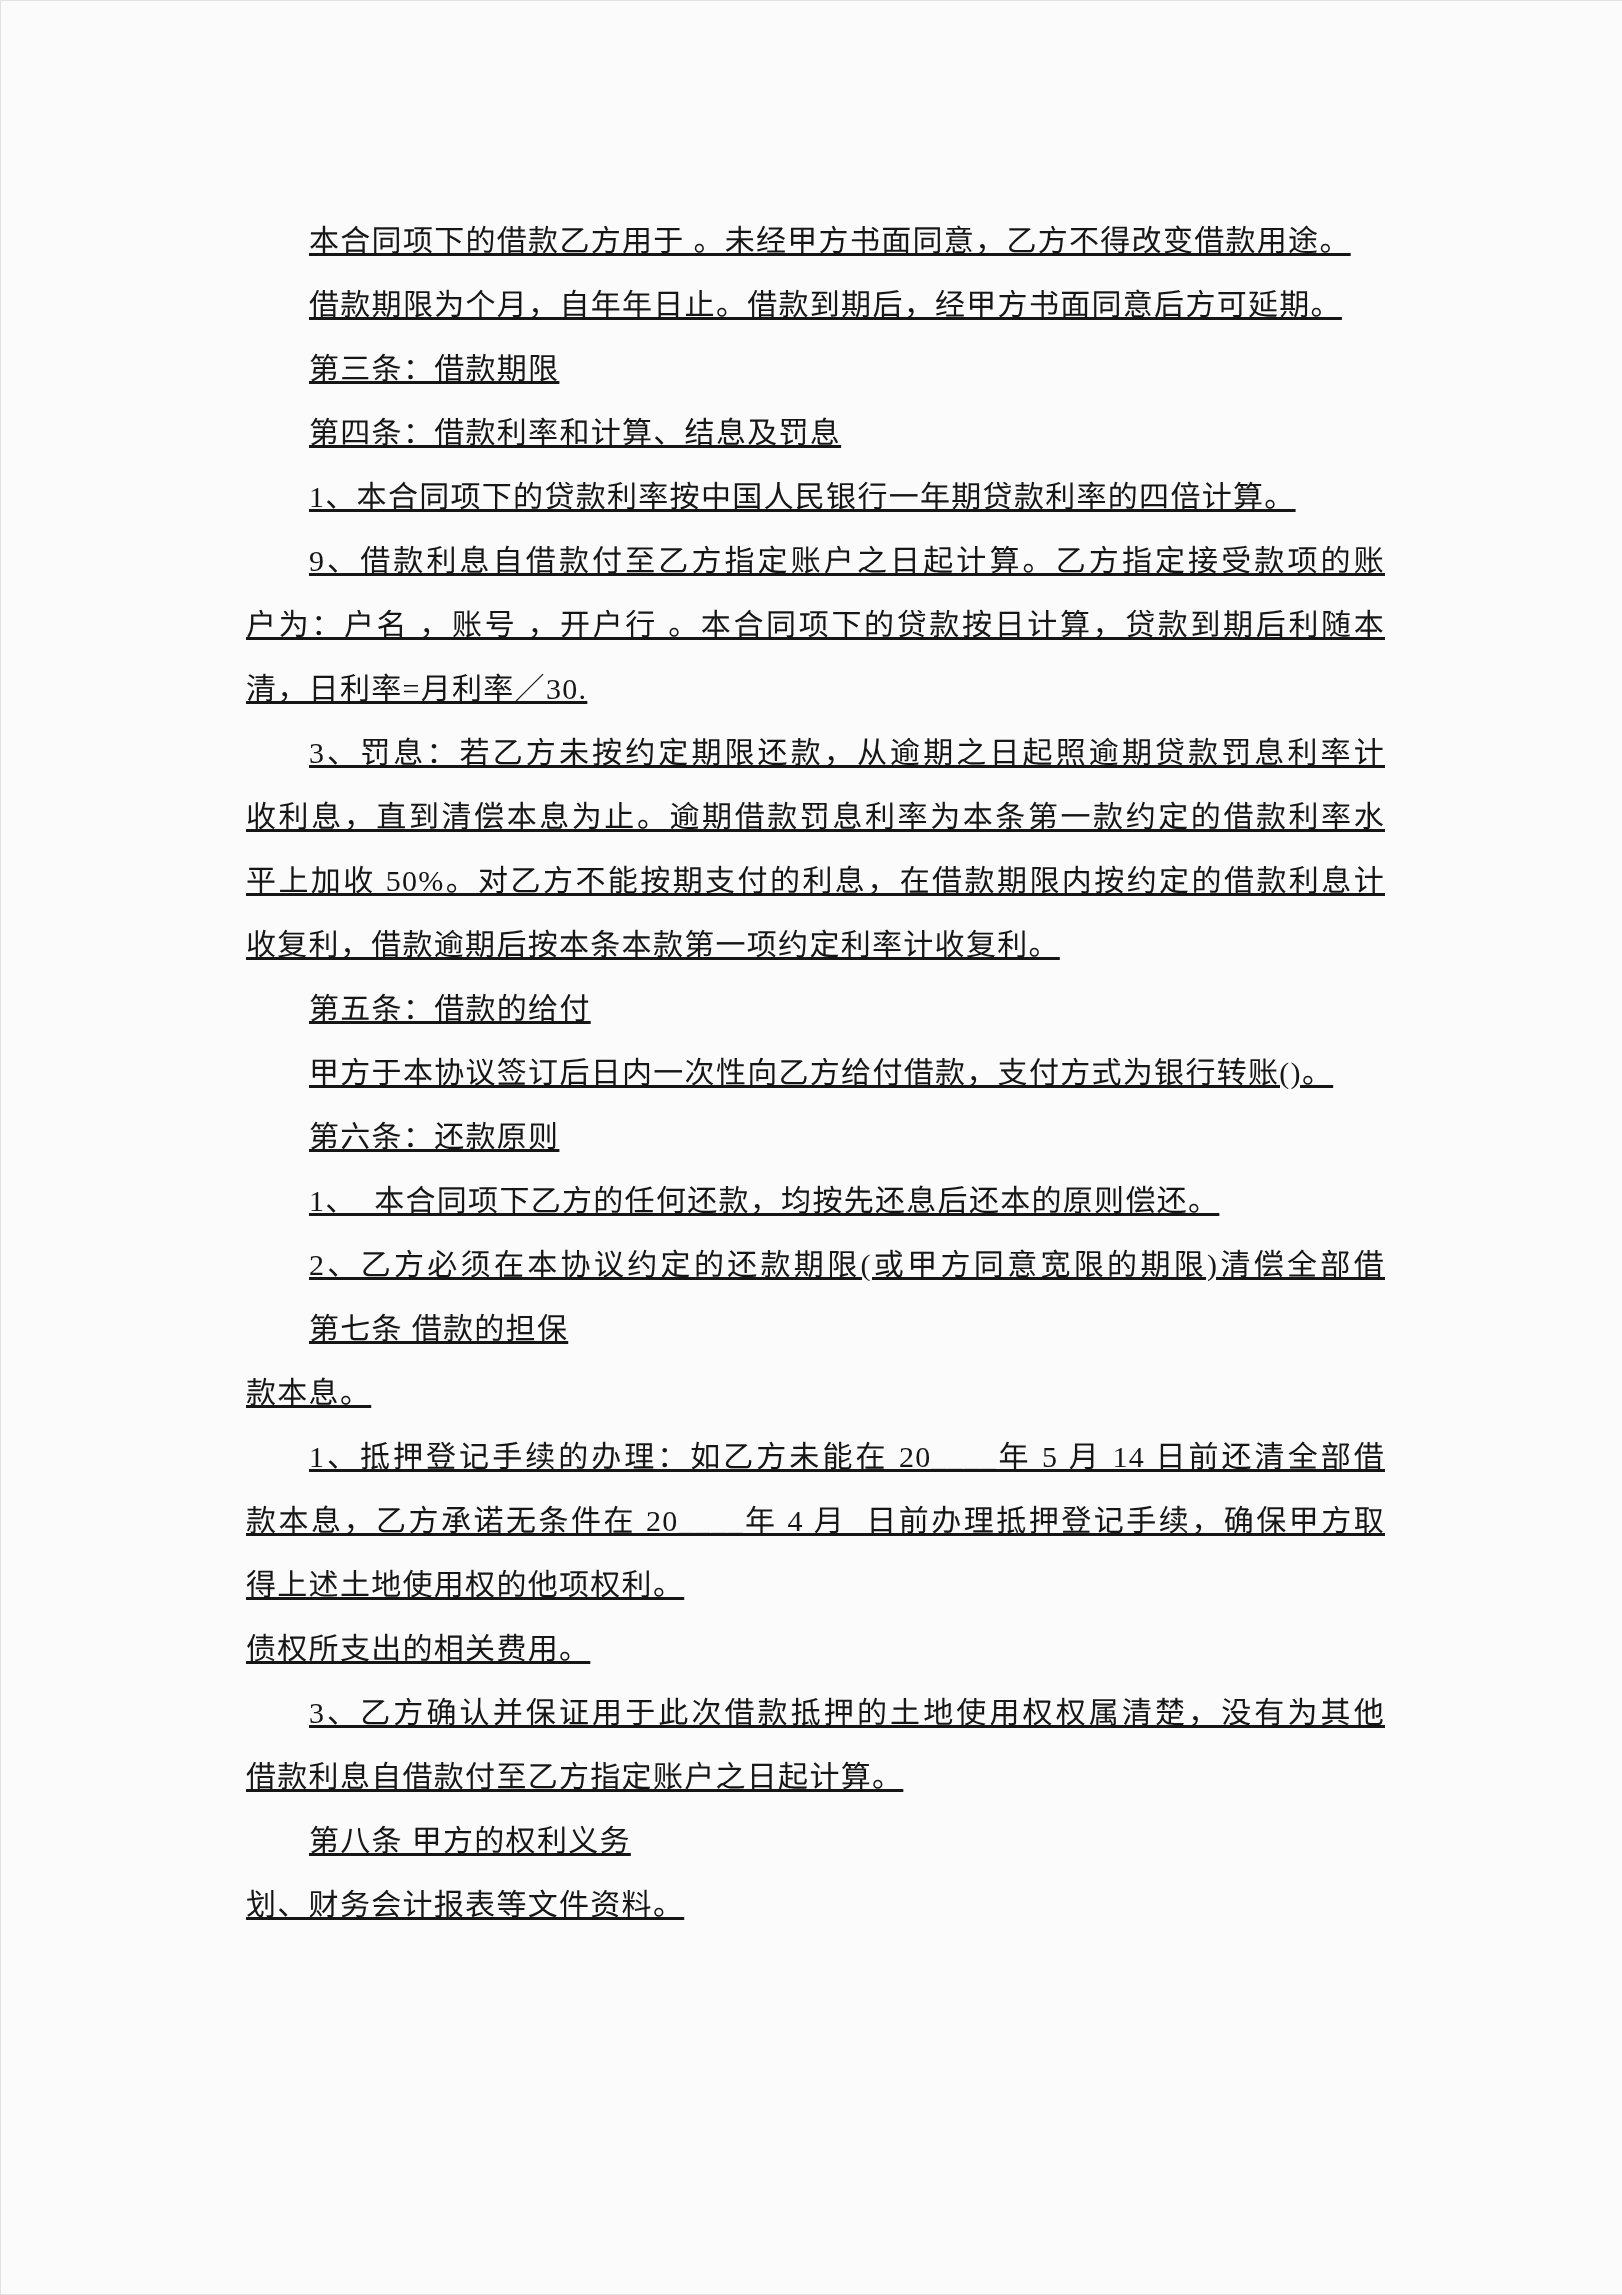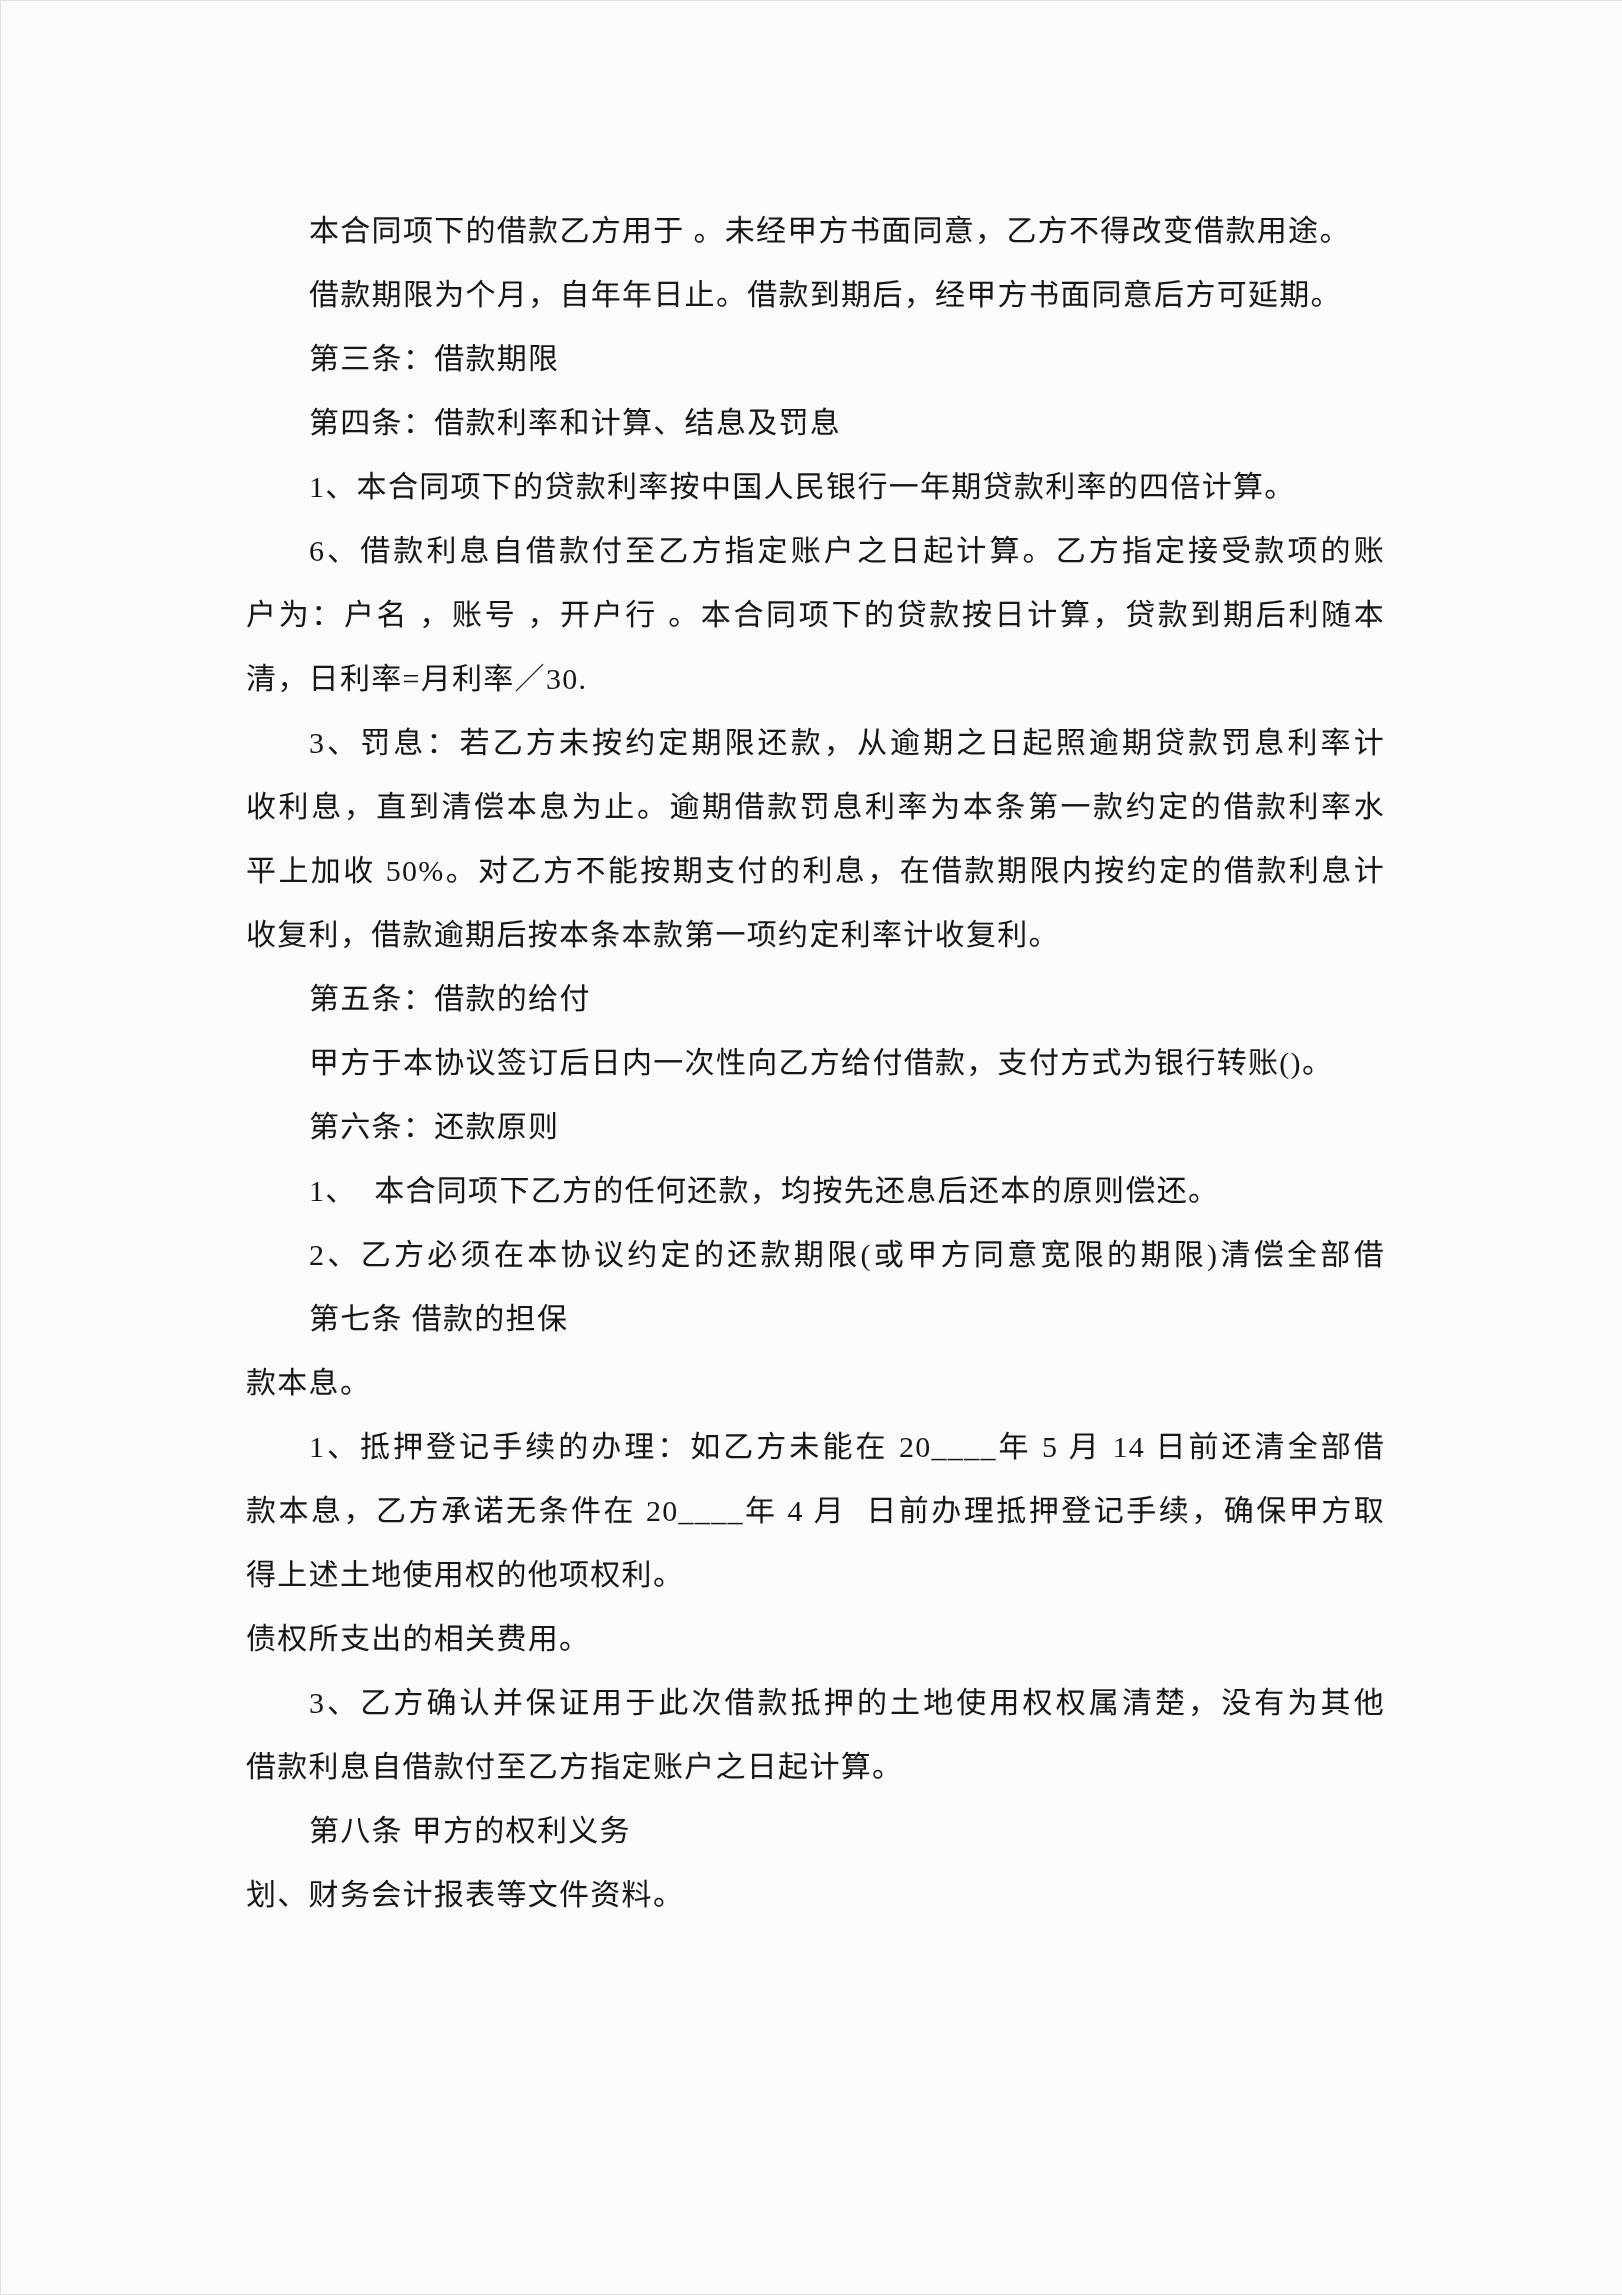--- a/index.html
+++ b/index.html
@@ -18,22 +18,23 @@
     height: 2295px;
     box-sizing: border-box;
     background: #fbfbfb;
     border: 1.3px solid #e2e2e2;
     font-family: "Liberation Serif", "DejaVu Serif", serif;
     color: #161616;
   }
   .doc {
     position: absolute;
     left: 245px;
-    top: 198px;
+    top: 208px;
     width: 1139px;
+    text-decoration: underline;
   }
   .line {
     font-size: 30px;
     line-height: 64px;
     letter-spacing: 1.3px;
     white-space: pre-wrap;
     text-align: left;
     font-kerning: none;
   }
   .line.indent {
@@ -48,21 +49,21 @@
 </head>
 <body>
 
 <div class="page" style="background: rgb(251, 251, 251); color: rgb(22, 22, 22);">
   <div class="doc">
       <div class="line indent">本合同项下的借款乙方用于 。未经甲方书面同意，乙方不得改变借款用途。</div>
       <div class="line indent">借款期限为个月，自年年日止。借款到期后，经甲方书面同意后方可延期。</div>
       <div class="line indent">第三条：借款期限</div>
       <div class="line indent">第四条：借款利率和计算、结息及罚息</div>
       <div class="line indent">1、本合同项下的贷款利率按中国人民银行一年期贷款利率的四倍计算。</div>
-      <div class="line indent fill">6、借款利息自借款付至乙方指定账户之日起计算。乙方指定接受款项的账</div>
+      <div class="line indent fill">9、借款利息自借款付至乙方指定账户之日起计算。乙方指定接受款项的账</div>
       <div class="line fill">户为：户名 ，账号 ，开户行 。本合同项下的贷款按日计算，贷款到期后利随本</div>
       <div class="line">清，日利率=月利率／30.</div>
       <div class="line indent fill">3、罚息：若乙方未按约定期限还款，从逾期之日起照逾期贷款罚息利率计</div>
       <div class="line fill">收利息，直到清偿本息为止。逾期借款罚息利率为本条第一款约定的借款利率水</div>
       <div class="line fill">平上加收 50%。对乙方不能按期支付的利息，在借款期限内按约定的借款利息计</div>
       <div class="line">收复利，借款逾期后按本条本款第一项约定利率计收复利。</div>
       <div class="line indent">第五条：借款的给付</div>
       <div class="line indent">甲方于本协议签订后日内一次性向乙方给付借款，支付方式为银行转账()。</div>
       <div class="line indent">第六条：还款原则</div>
       <div class="line indent">1、  本合同项下乙方的任何还款，均按先还息后还本的原则偿还。</div>

